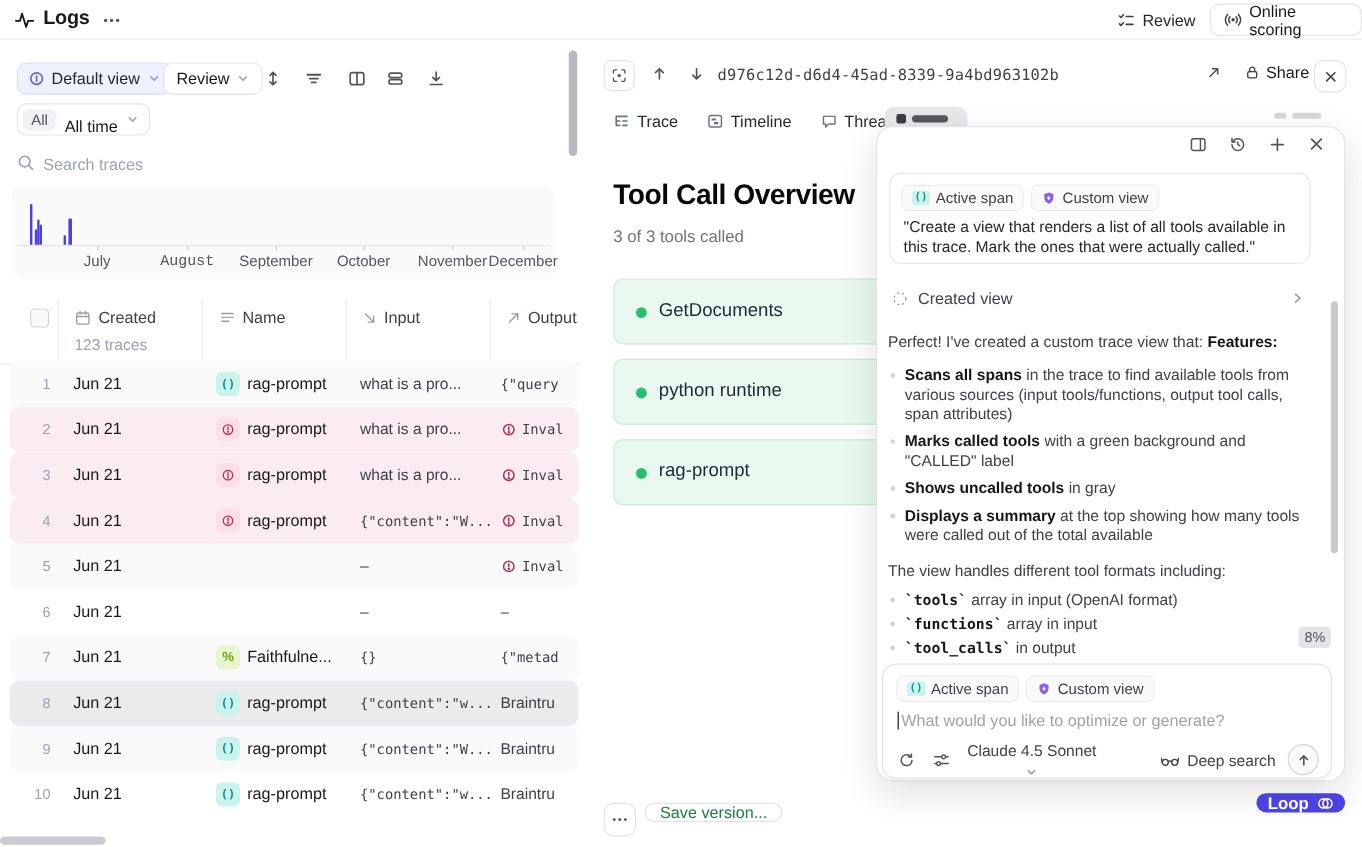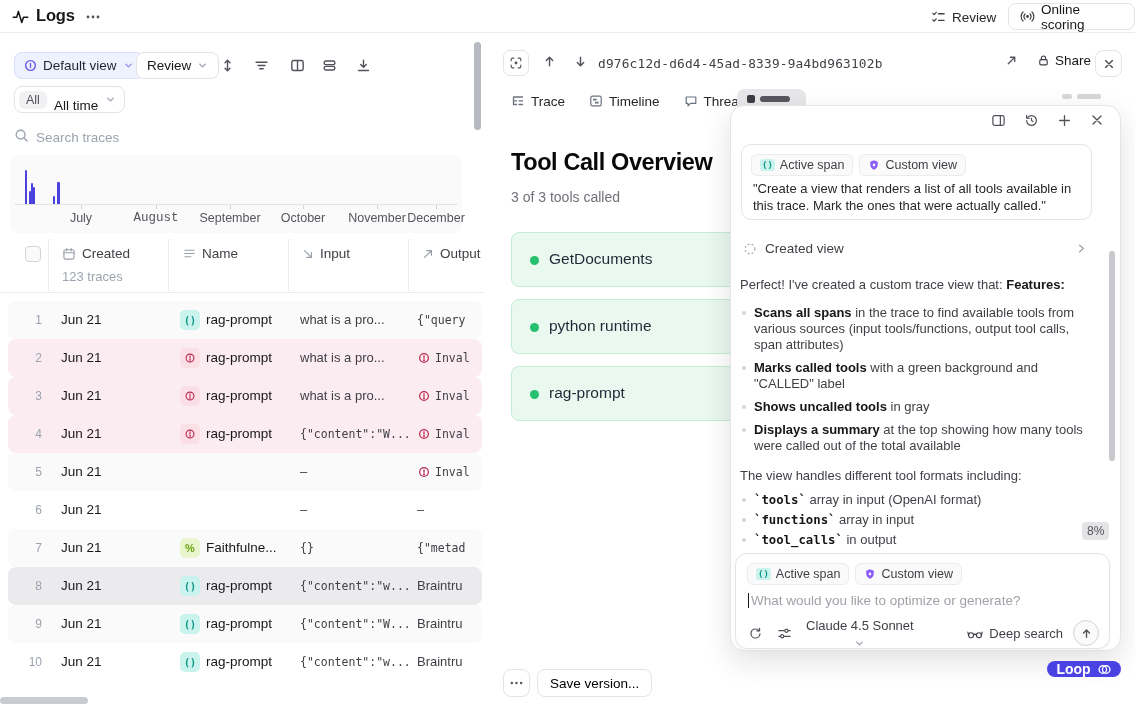--- a/index.html
+++ b/index.html
@@ -27,21 +27,21 @@
   .search-row { position:absolute; left:14px; top:91px; width:450px; height:26px; }
   .search-row input { position:absolute; left:22px; top:0; width:420px; height:26px; border:none; outline:none; font-size:13.5px; color:#18181b; font-family:"Liberation Sans",sans-serif; }
   .search-row input::placeholder { color:#9ca3af; }
   .search-ic { position:absolute; left:0; top:4px; color:#9ca3af; }
   .hist { position:absolute; left:10px; top:122px; width:452px; height:78px; background:#fafafa; border-radius:8px; }
   .hist .axis { position:absolute; left:4px; right:4px; top:49px; height:1px; background:#e4e4e7; }
   .hist .bar { position:absolute; bottom:29px; width:2.6px; background:#4b42dd; border-radius:1px 1px 0 0; }
   .hist .tick { position:absolute; top:50px; width:1px; height:4px; background:#d4d4d8; }
   .hist .mlabel { position:absolute; top:56px; transform:translateX(-50%); font-size:12.5px; color:#55565e; }
 
-  .thead { position:absolute; left:0; top:208px; width:484px; height:52px; border-bottom:1px solid #ececee; font-size:13.5px; color:#3f3f46;padding-left:46px; }
+  .thead { position:absolute; left:0; top:219px; width:484px; height:52px; border-bottom:1px solid #ececee; font-size:13.5px; color:#3f3f46;padding-left:46px; }
   .thead .cb { position:absolute; left:25px; top:5px; width:16px; height:16px; border:1px solid #d4d4d8; border-radius:4px; background:#fafafa; cursor:pointer; }
   .thead .col { position:absolute; top:5px; display:flex; align-items:center; gap:6px; font-weight:500; cursor:pointer; }
   .thead .colic { color:#9aa0a8; }
   .thead .sub { position:absolute; left:62px; top:28px; font-size:13px; color:#9ca3af; font-weight:400; }
   .thead .vline { position:absolute; top:-2px; height:52px; width:1px; background:#ececee; }
 
   #rows { position:absolute; left:0; top:268px; width:484px; }
   .trow { position:relative; height:38px; margin:0 2px 0 8px; border-radius:8px; cursor:pointer; }
   .trow.alt { background:#fafafa; }
   .trow.plain { background:#fff; }
@@ -76,21 +76,21 @@
   .ghost-tab .g1 { position:absolute; left:10px; top:6px; width:8px; height:8px; background:#3c3c44; border-radius:2px; }
   .ghost-tab .g2 { position:absolute; left:23px; top:7px; width:30px; height:6px; background:#56565e; border-radius:3px; }
   .ghost-stub { position:absolute; background:#d8d8dc; border-radius:2px; }
   .ov-title { position:absolute; left:27px; top:116px; font-size:23.5px; font-weight:700; letter-spacing:-0.4px; color:#09090b; }
   .ov-sub { position:absolute; left:27px; top:156px; font-size:14px; color:#71717a; }
   #tools { position:absolute; left:27px; top:199px; width:232px; }
   .tool-card { position:relative; height:55px; margin-bottom:12px; background:#e9f9ef; border:1px solid #c4ecd4; border-radius:8px; }
   .tool-card .dot { position:absolute; left:18px; top:23px; width:9px; height:9px; border-radius:50%; background:#25c06d; }
   .tool-card .tname { position:absolute; left:37px; top:17px; font-size:15.5px; color:#1f2937; }
   .foot-more { position:absolute; left:19px; top:636px; width:27px; height:28px; border:1px solid #e4e4e7; border-radius:8px; display:flex; align-items:center; justify-content:center; cursor:pointer; }
-  .save-btn { position:absolute; left:53px; top:636px; height:28px; padding:0 12px; border:1px solid #e4e4e7; border-radius:8px; background:#fff; font-size:13.5px; color:#000000; display:flex; align-items:center; cursor:pointer; }
+  .save-btn { position:absolute; left:53px; top:636px; height:16px; padding:0 12px; border:1px solid #e4e4e7; border-radius:8px; background:#fff; font-size:13.5px; color:#15803d; display:flex; align-items:center; cursor:pointer; }
   .loop-btn { position:absolute; left:563px; top:628px; width:74px; height:16px; background:#4b42e4; border:none; border-radius:16px; color:#fff; font-size:14px; font-weight:600; display:flex; align-items:center; justify-content:center; gap:6px; cursor:pointer; z-index:40; font-family:Liberation Sans, sans-serif; }
 
   
   #assistant { position:absolute; left:730px; top:105px; width:391px; height:546px; background:#fff; border:1px solid #e5e5e8; border-radius:14px; box-shadow:0 10px 30px rgba(0,0,0,0.12); z-index:30; }
   .as-icons { position:absolute; top:7px; right:14px; display:flex; gap:17px; color:#52525b; }
   .as-icons .aic { width:16px; height:16px; cursor:pointer; }
   .quote-card { position:absolute; left:10px; top:38px; width:351px; height:76px; border:1px solid #e5e5e8; border-radius:10px; }
   .chiprow { display:flex; gap:6px; }
   .quote-card .chiprow { position:absolute; left:9px; top:9px; }
   .chip { display:flex; align-items:center; gap:5px; height:22px; padding:0 8px; background:#fafafa; border:1px solid #ececee; border-radius:6px; font-size:12.5px; color:#3f3f46; white-space:nowrap; }

